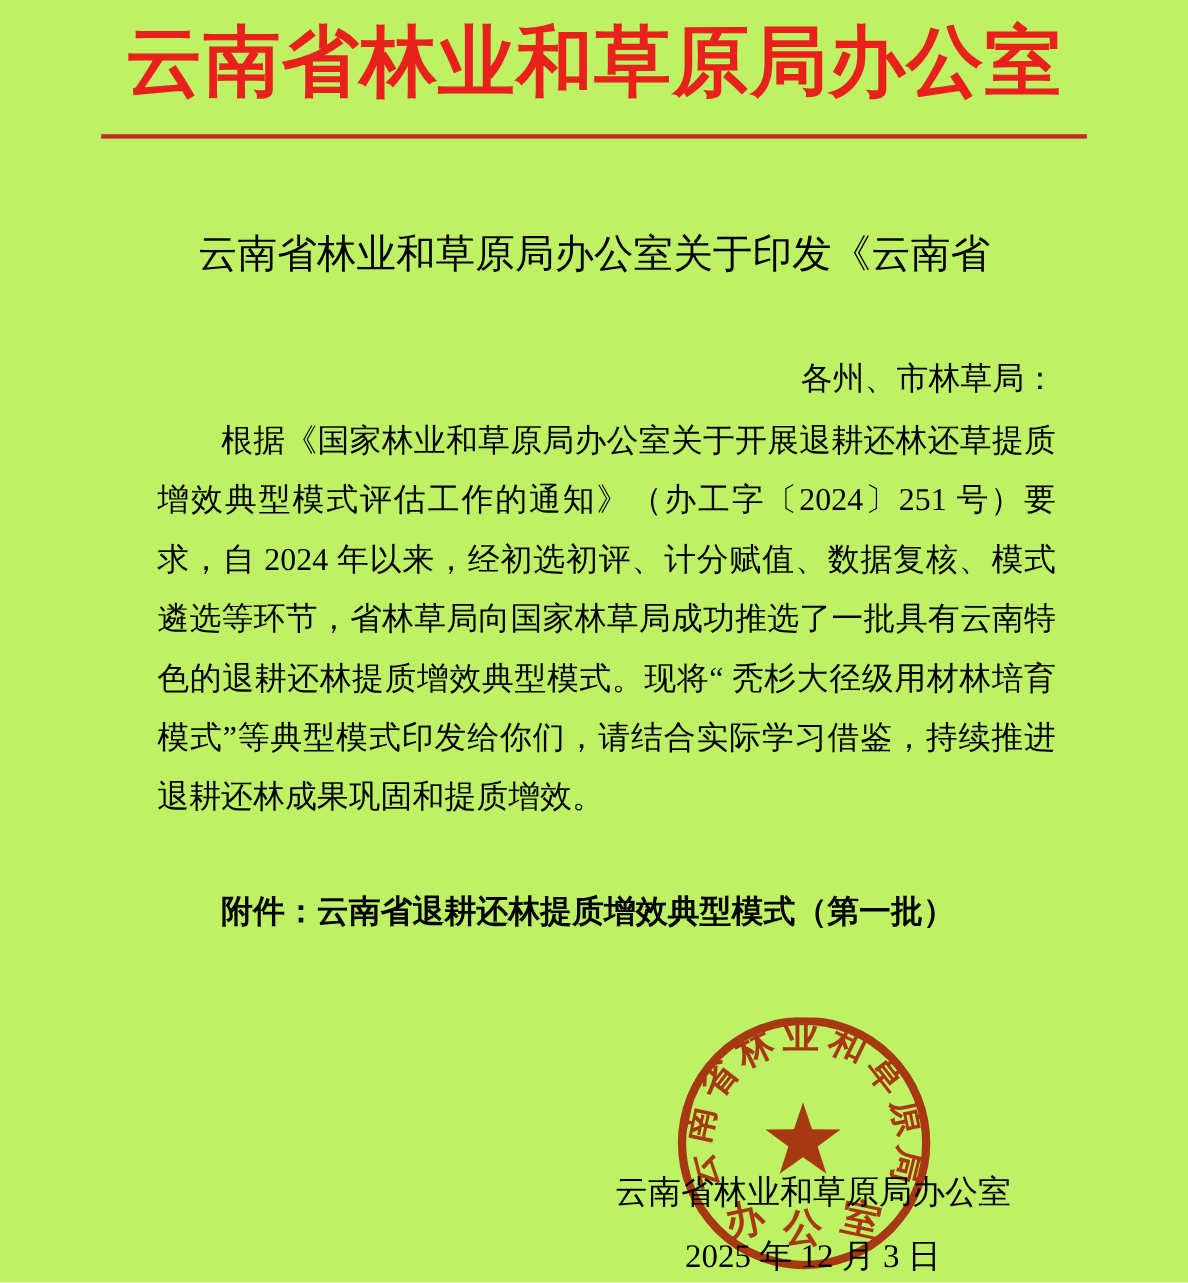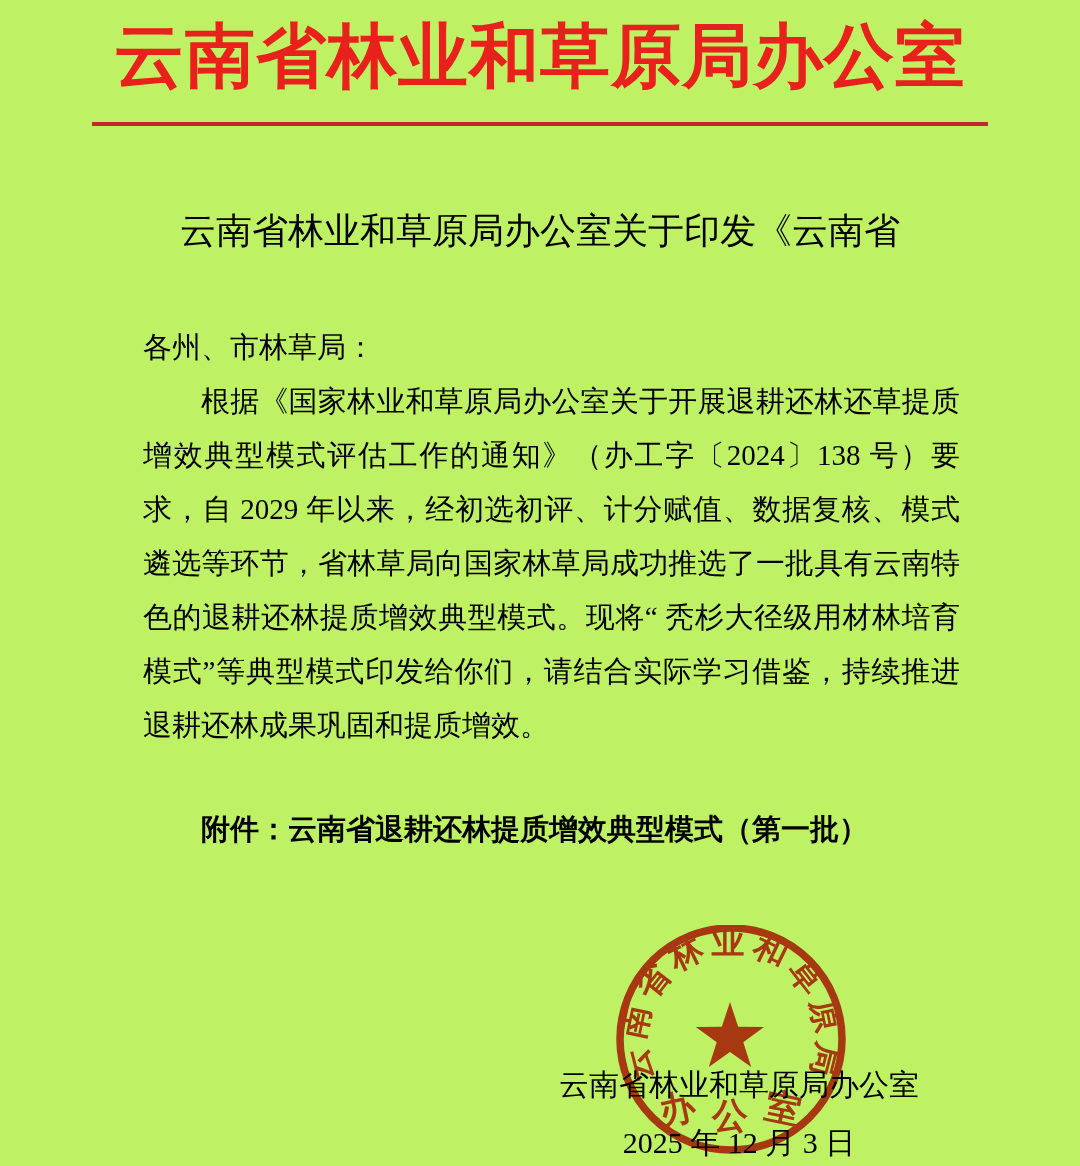--- a/index.html
+++ b/index.html
@@ -37,21 +37,21 @@
     font-size: 36px;
     line-height: 58px;
     color: #000000;
   }
   .content {
     margin: 60px 120px 0 143px;
     font-size: 29px;
     line-height: 54px;
     color: #000000;
   }
-  .salutation { text-align: left; }
+  .salutation { text-align: right; font-family: Liberation Mono, monospace; }
   .para {
     text-indent: 2em;
     text-align: justify;
     text-justify: inter-ideograph;
   }
   .attachment {
     margin-top: 50px;
     text-indent: 2em;
     font-weight: bold;
   }
@@ -88,21 +88,21 @@
   <div class="masthead">云南省林业和草原局办公室</div>
 
   <div class="red-rule"></div>
 
   <div class="doc-title">
     <div>云南省林业和草原局办公室关于印发《云南省</div>
   </div>
 
   <div class="content">
     <div class="salutation">各州、市林草局：</div>
-    <div class="para">根据《国家林业和草原局办公室关于开展退耕还林还草提质增效典型模式评估工作的通知》（办工字〔2024〕138 号）要求，自 2029 年以来，经初选初评、计分赋值、数据复核、模式遴选等环节，省林草局向国家林草局成功推选了一批具有云南特色的退耕还林提质增效典型模式。现将“ 秃杉大径级用材林培育模式”等典型模式印发给你们，请结合实际学习借鉴，持续推进退耕还林成果巩固和提质增效。</div>
+    <div class="para">根据《国家林业和草原局办公室关于开展退耕还林还草提质增效典型模式评估工作的通知》（办工字〔2024〕251 号）要求，自 2024 年以来，经初选初评、计分赋值、数据复核、模式遴选等环节，省林草局向国家林草局成功推选了一批具有云南特色的退耕还林提质增效典型模式。现将“ 秃杉大径级用材林培育模式”等典型模式印发给你们，请结合实际学习借鉴，持续推进退耕还林成果巩固和提质增效。</div>
     <div class="attachment">附件：云南省退耕还林提质增效典型模式（第一批）</div>
   </div>
 
   <div class="sign-block">
     <div>云南省林业和草原局办公室</div>
     <div>2025 年 12 月 3 日</div>
   </div>
 
   <svg class="seal" viewBox="0 0 238 232" xmlns="http://www.w3.org/2000/svg">
     <defs>

